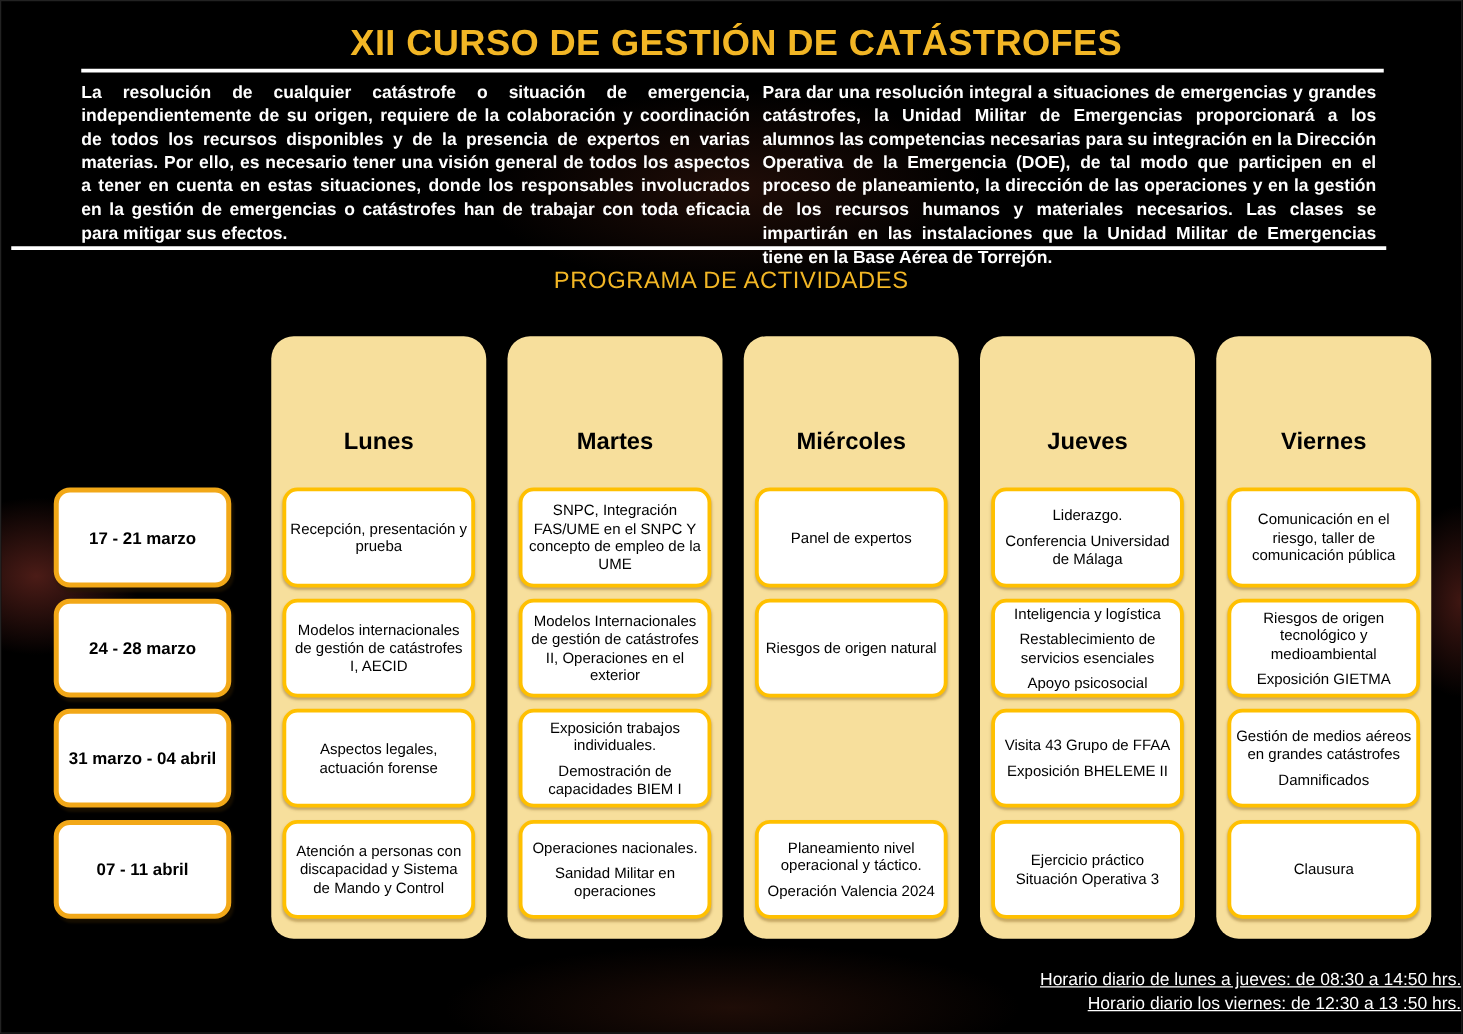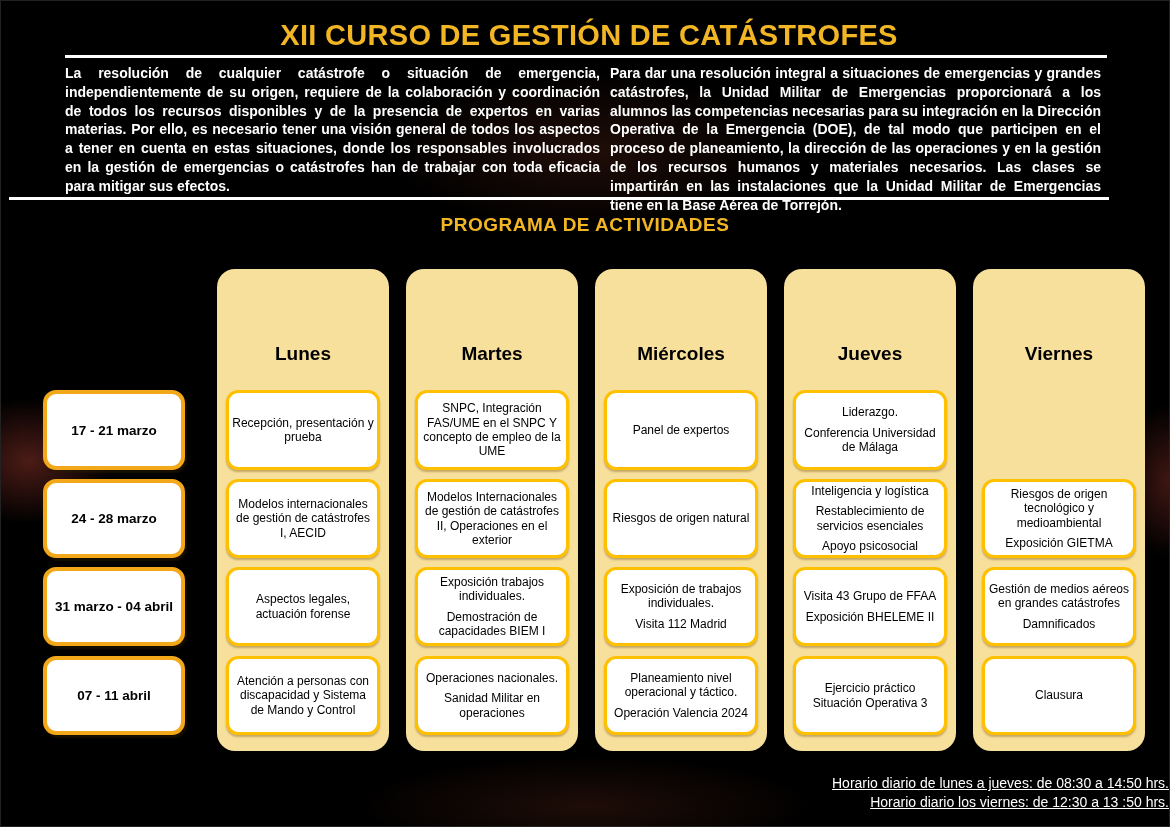--- a/index.html
+++ b/index.html
@@ -28,21 +28,21 @@
   .intro{
     position:absolute;top:63px;margin:0;
     color:#ffffff;font-size:14px;line-height:18.8px;
     text-align:justify;font-weight:bold;
   }
   .intro.left{left:64px;width:535px;}
   .intro.right{left:609px;width:491px;}
   .section-heading{
     position:absolute;top:213px;left:0;width:100%;margin:0;
     text-align:center;color:#F2B625;
-    font-size:19px;font-weight:bold;letter-spacing:0.5px;
+    font-size:19px;font-weight:normal;letter-spacing:0.5px;
   }
   .datebox{
     position:absolute;left:42px;width:142px;
     background:#ffffff;border:4px solid #F2A818;border-radius:13px;
     display:flex;justify-content:center;align-items:center;
     font-weight:bold;font-size:13.5px;color:#000;
     box-sizing:border-box;white-space:nowrap;
     box-shadow:2px 3px 2px rgba(40,25,0,0.55);
     text-align:right;
   }
@@ -127,24 +127,20 @@
   </div>
 
   <div class="daycol c2">
     <div class="dayname">Miércoles</div>
     <div class="card r0">
       <p>Panel de expertos</p>
     </div>
     <div class="card r1">
       <p>Riesgos de origen natural</p>
     </div>
-    <div class="card r2">
-      <p>Exposición de trabajos individuales.</p>
-      <p>Visita 112 Madrid</p>
-    </div>
     <div class="card r3">
       <p>Planeamiento nivel operacional y táctico.</p>
       <p>Operación Valencia 2024</p>
     </div>
   </div>
 
   <div class="daycol c3">
     <div class="dayname">Jueves</div>
     <div class="card r0">
       <p>Liderazgo.</p>
@@ -159,20 +155,23 @@
       <p>Visita 43 Grupo de FFAA</p>
       <p>Exposición BHELEME II</p>
     </div>
     <div class="card r3">
       <p>Ejercicio práctico Situación Operativa 3</p>
     </div>
   </div>
 
   <div class="daycol c4">
     <div class="dayname">Viernes</div>
+    <div class="card r0">
+      <p>Comunicación en el riesgo, taller de comunicación pública</p>
+    </div>
     <div class="card r1">
       <p>Riesgos de origen tecnológico y medioambiental</p>
       <p>Exposición GIETMA</p>
     </div>
     <div class="card r2">
       <p>Gestión de medios aéreos en grandes catástrofes</p>
       <p>Damnificados</p>
     </div>
     <div class="card r3">
       <p>Clausura</p>

